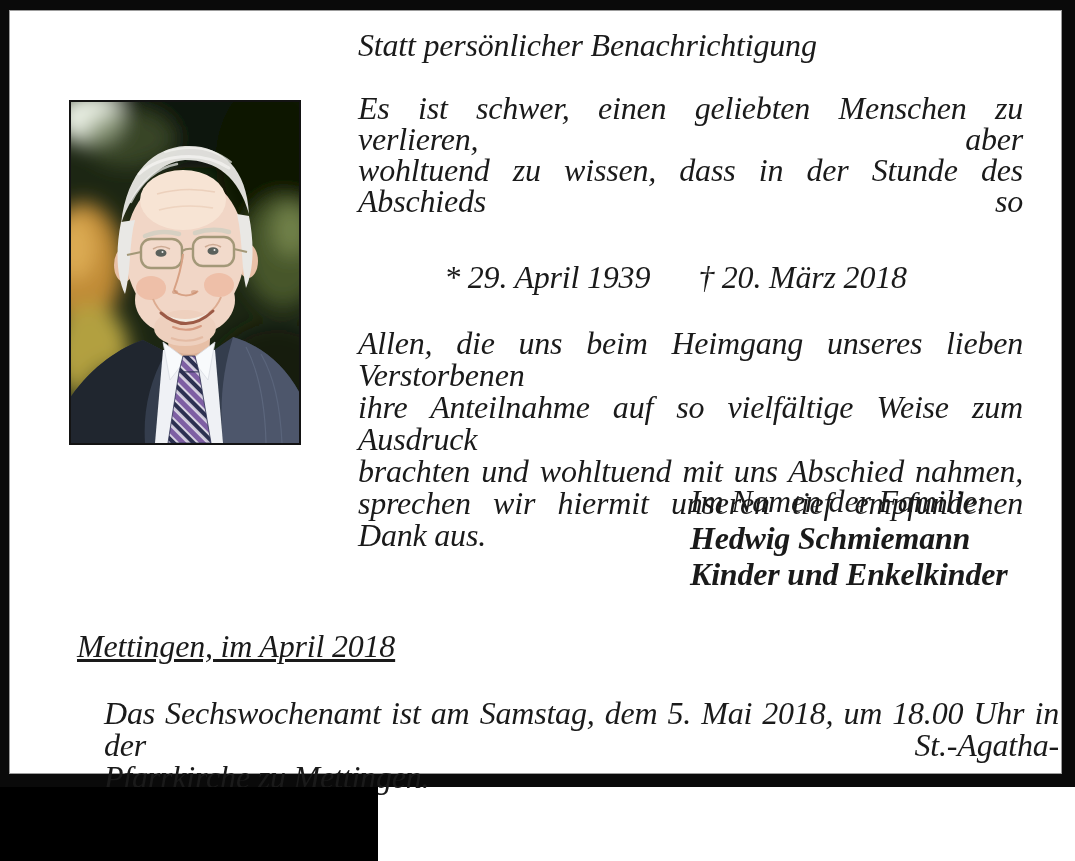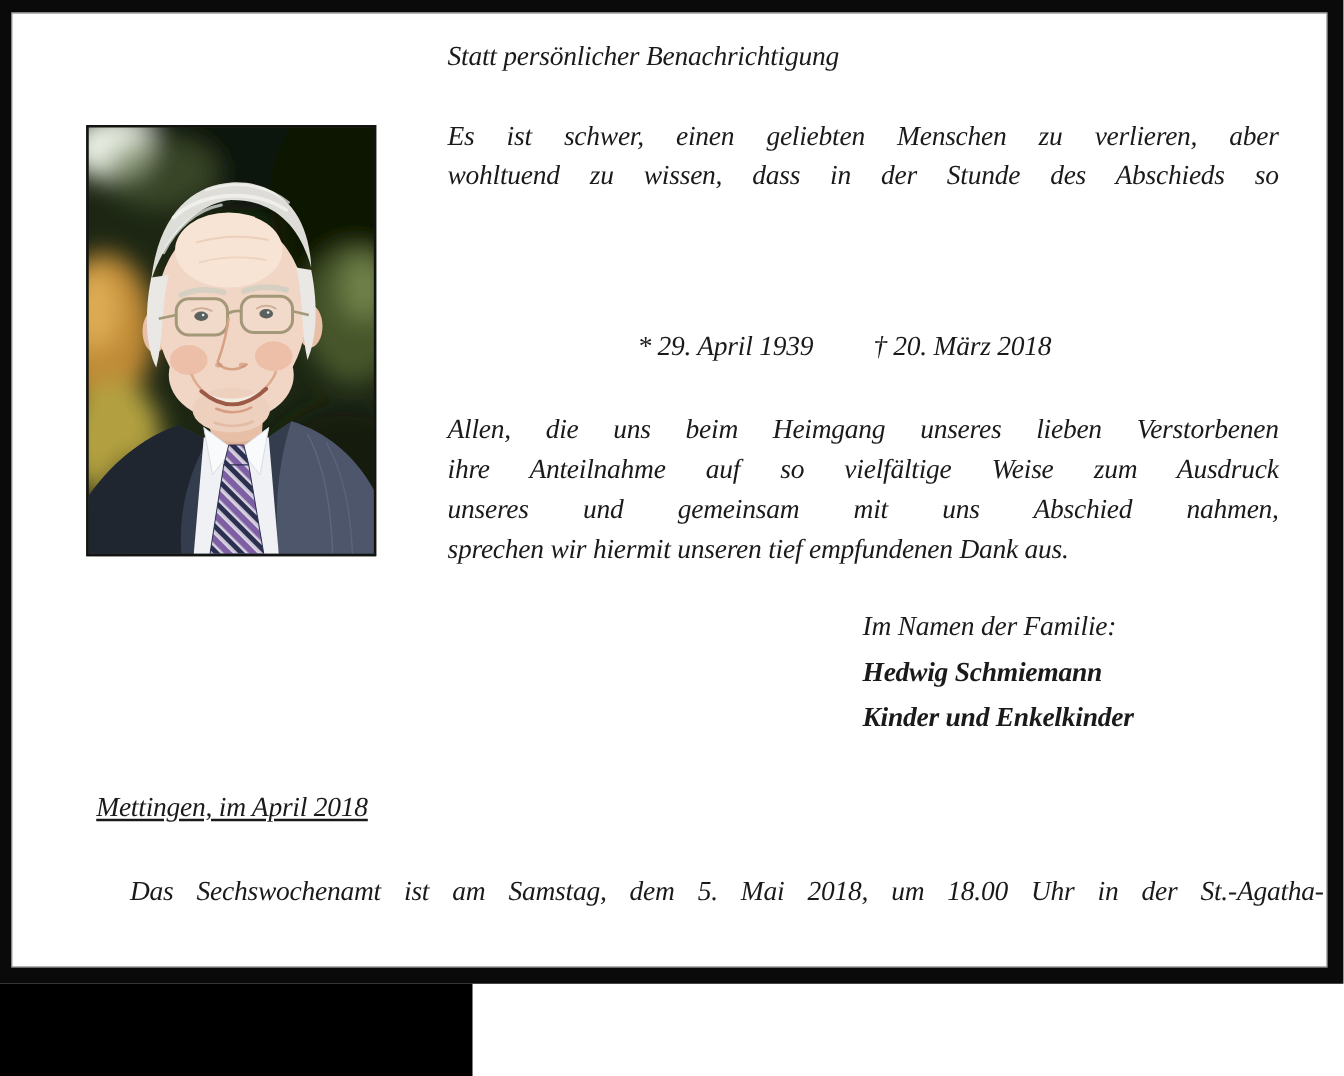--- a/index.html
+++ b/index.html
@@ -45,21 +45,21 @@
     left: 60px;
     top: 90px;
     width: 232px;
     height: 345px;
     box-sizing: border-box;
     border: 2px solid #131313;
     background: #1c2613;
   }
   .photo svg { display: block; width: 100%; height: 100%; }
   
-  .txt { position: absolute; font-size: 22px; line-height: 32px; letter-spacing: -0.2px; }
+  .txt { position: absolute; font-size: 32px; line-height: 32px; letter-spacing: -0.2px; }
   .header-line { left: 349px; top: 19px; width: 667px; }
   .para { width: 665px; }
   .para1 { left: 349px; top: 83px; line-height: 31px; }
   .para2 { left: 349px; top: 317px; line-height: 32px; }
   .jline {
     text-align: justify;
     text-align-last: justify;
   }
   .jline.last { text-align-last: left; }
   .name-line {
@@ -193,33 +193,34 @@
 
     <div class="txt dates-line">
       <span>* 29. April 1939</span>
       <span class="dates-gap"></span>
       <span>† 20. März 2018</span>
     </div>
 
     <div class="txt para para2">
       <div class="jline">Allen, die uns beim Heimgang unseres lieben Verstorbenen</div>
       <div class="jline">ihre Anteilnahme auf so vielfältige Weise zum Ausdruck</div>
-      <div class="jline">unseres und gemeinsam mit uns Abschied nahmen,</div>
+      <div class="jline">brachten und wohltuend mit uns Abschied nahmen,</div>
       <div class="jline last">sprechen wir hiermit unseren tief empfundenen Dank aus.</div>
     </div>
 
     <div class="txt family-block">
       <div>Im Namen der Familie:</div>
       <div class="family-bold">Hedwig Schmiemann</div>
       <div class="family-bold">Kinder und Enkelkinder</div>
     </div>
 
     <div class="txt place-date">Mettingen, im April 2018</div>
 
     <div class="txt service-block">
       <div class="jline">Das Sechswochenamt ist am Samstag, dem 5. Mai 2018, um 18.00 Uhr in der St.-Agatha-</div>
+      <div class="jline last">Pfarrkirche zu Mettingen.</div>
     </div>
 
   </div>
 
   <div class="black-rect"></div>
 
 </div>
 
 </body></html>

